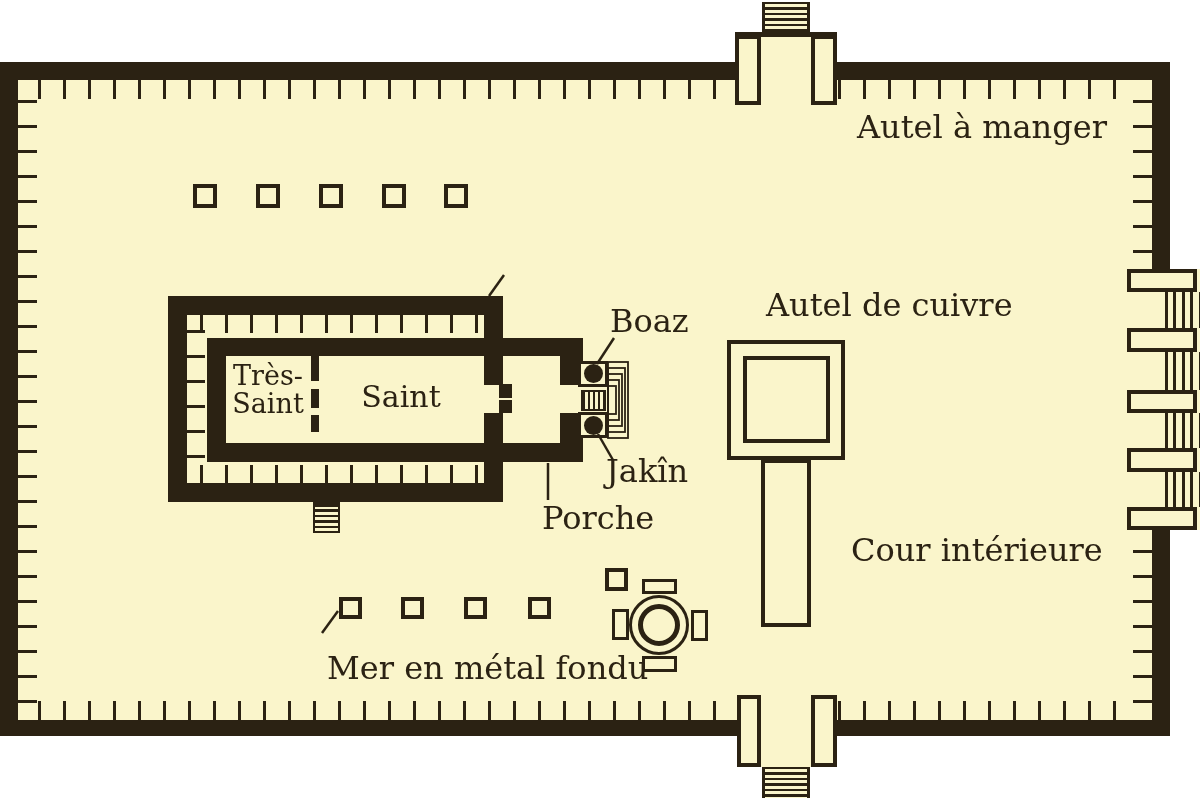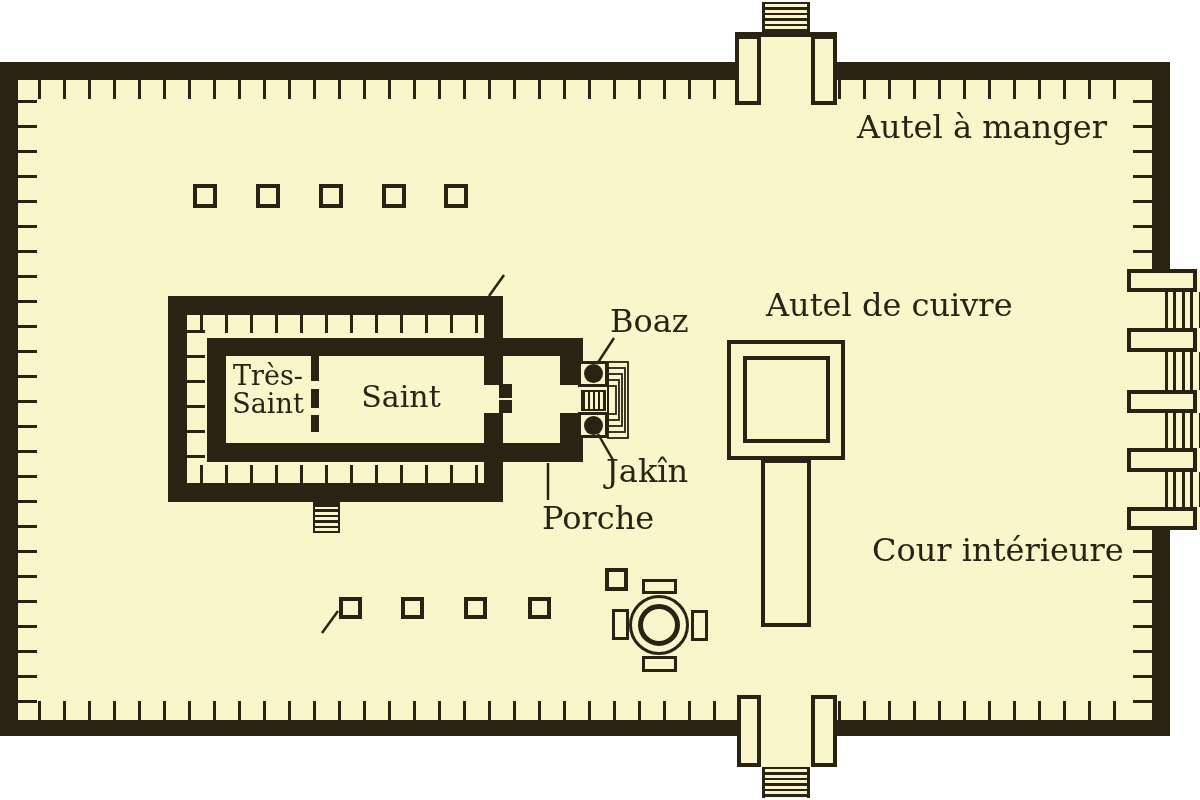--- a/index.html
+++ b/index.html
@@ -127,20 +127,21 @@
       <line x1="548" y1="463" x2="548" y2="500"></line>
       <line x1="322" y1="633" x2="338" y2="611"></line>
     </g>
   </svg>
 
   <div class="lbl" style="left:857px;top:111px;">Autel à manger</div>
   <div class="lbl" style="left:610px;top:305px;">Boaz</div>
   <div class="lbl" style="left:606px;top:455px;">Jakîn</div>
   <div class="lbl" style="left:542px;top:502px;">Porche</div>
   <div class="lbl" style="left:754px;top:289px;margin-left:12px;">Autel de cuivre</div>
-  <div class="lbl" style="left:851px;top:534px;margin-left:21px;">Cour intérieure</div>
+  <div class="lbl" style="left:851px;top:534px;">Cour intérieure</div>
+  <div class="lbl" style="left:327px;top:652px;">Mer en métal fondu</div>
   <div class="lbl" style="left:224px;top:362px;width:88px;text-align:center;font-size:27px;line-height:28px;">
     <span>Très-</span><br>
     <span>Saint</span>
   </div>
   <div class="lbl" style="left:318px;top:381px;width:166px;text-align:center;font-size:30px;">Saint</div>
 
 </div>
 
 </body></html>

